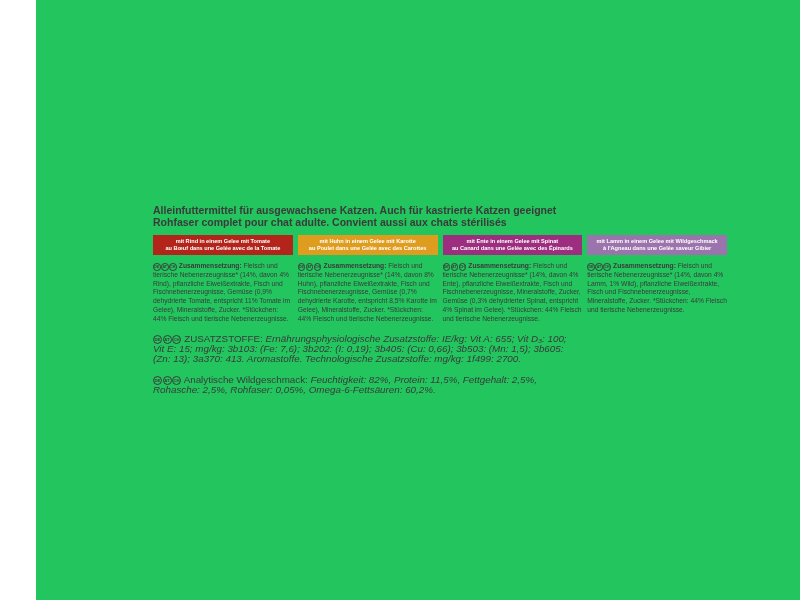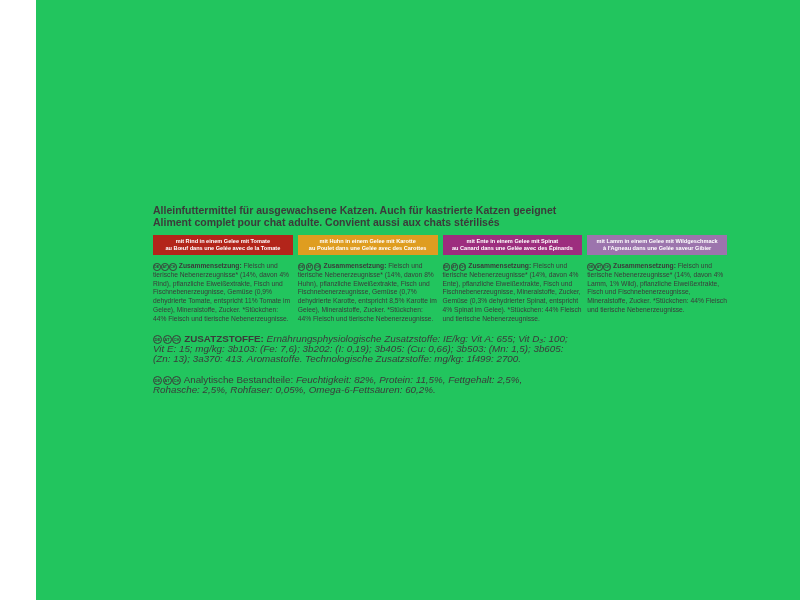--- a/index.html
+++ b/index.html
@@ -28,32 +28,32 @@
   .badge{
     display:inline-block;box-sizing:border-box;
     border:0.8px solid #3b3b3a;border-radius:50%;
     text-align:center;font-weight:bold;
     width:7.5px;height:7.5px;font-size:3.6px;line-height:6px;
     vertical-align:0px;margin-right:0.5px;letter-spacing:0;
   }
   .para .badge{width:9px;height:9px;font-size:4.2px;line-height:7.5px;vertical-align:0.5px;}
 
   .para{font-size:9.8px;line-height:10.4px;margin-top:10px;}
-  .para b{font-weight:bold;}
+  .para b{font-weight:normal;}
   .pre{white-space:pre-line;font-style:italic;}
 </style>
 </head>
 <body>
 
 <div class="canvas">
   <div class="content">
 
     <div class="header">
       <div>Alleinfuttermittel für ausgewachsene Katzen. Auch für kastrierte Katzen geeignet</div>
-      <div>Aliment complet pour chat adulte. Convient aussi aux chats stérilisés</div>
+      <div>Rohfaser complet pour chat adulte. Convient aussi aux chats stérilisés</div>
     </div>
 
     <div class="banners">
       <div class="banner" style="background-color: rgb(179, 37, 26);">
         <div>mit Rind in einem Gelee mit Tomate</div>
         <div>au Bœuf dans une Gelée avec de la Tomate</div>
       </div>
       <div class="banner" style="background-color: rgb(223, 157, 32);">
         <div>mit Huhn in einem Gelee mit Karotte</div>
         <div>au Poulet dans une Gelée avec des Carottes</div>
@@ -94,19 +94,19 @@
     <div class="para">
       <span class="badge">DE</span><span class="badge">AT</span><span class="badge">CH</span>
       <b>ZUSATZSTOFFE:</b>
       <span class="pre">Ernährungsphysiologische Zusatzstoffe: IE/kg: Vit A: 655; Vit D₃: 100;
 Vit E: 15; mg/kg: 3b103: (Fe: 7,6); 3b202: (I: 0,19); 3b405: (Cu: 0,66); 3b503: (Mn: 1,5); 3b605:
 (Zn: 13); 3a370: 413. Aromastoffe. Technologische Zusatzstoffe: mg/kg: 1f499: 2700.</span>
     </div>
 
     <div class="para">
       <span class="badge">DE</span><span class="badge">AT</span><span class="badge">CH</span>
-      <span>Analytische Bestandteile:</span>
+      <span>Analytische Wildgeschmack:</span>
       <span class="pre">Feuchtigkeit: 82%, Protein: 11,5%, Fettgehalt: 2,5%,
 Rohasche: 2,5%, Rohfaser: 0,05%, Omega-6-Fettsäuren: 60,2%.</span>
     </div>
 
   </div>
 </div>
 
 </body></html>

